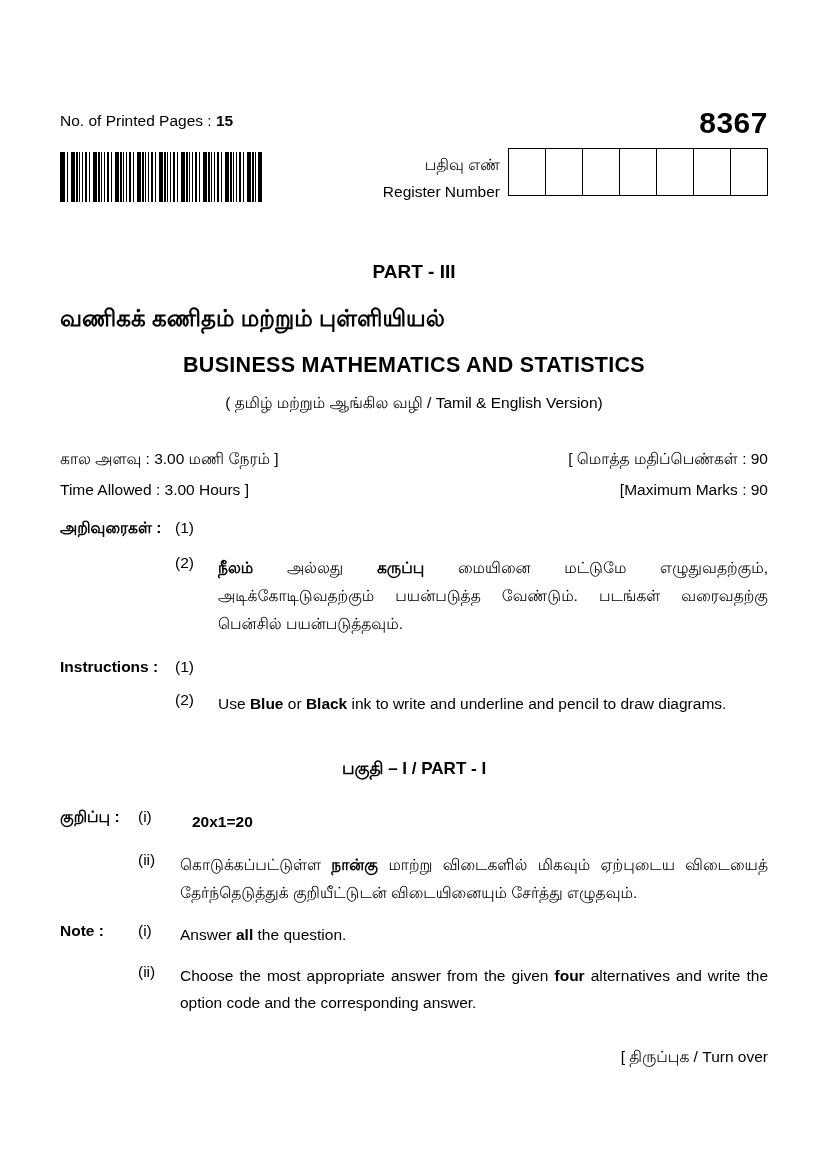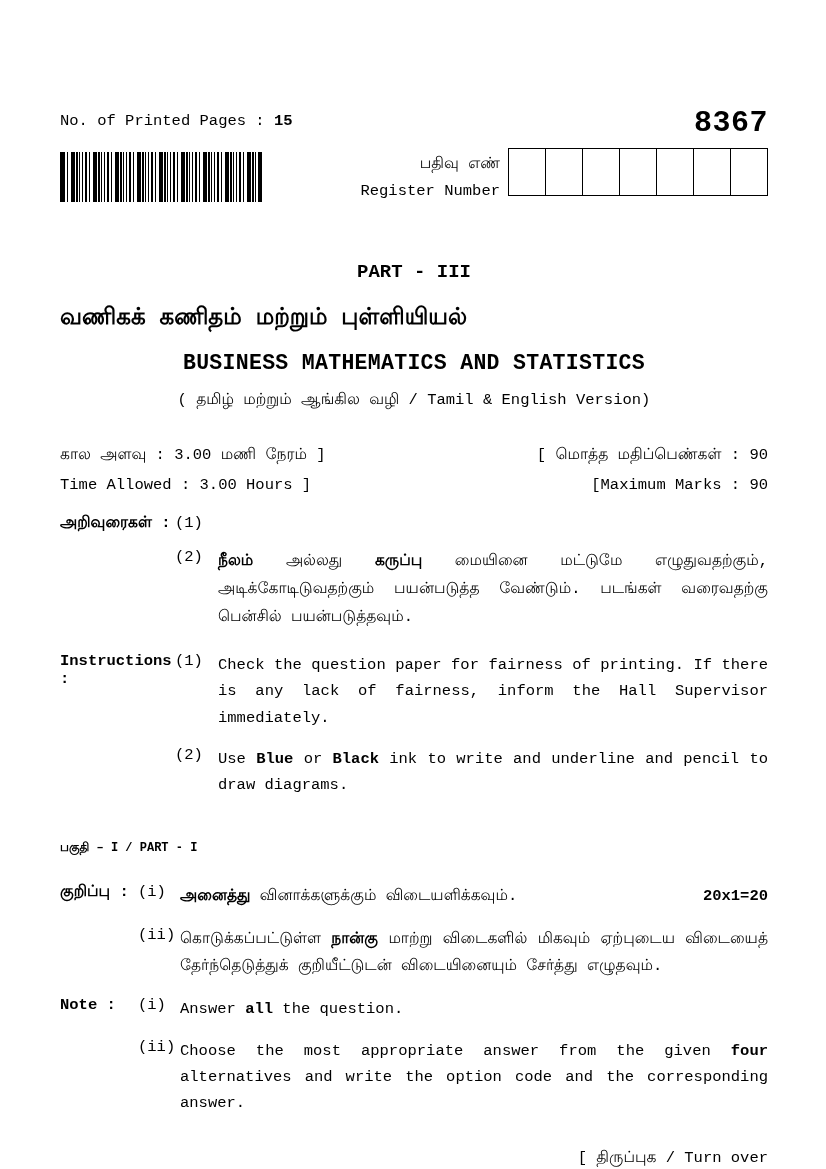--- a/index.html
+++ b/index.html
@@ -1,19 +1,19 @@
 <!DOCTYPE html>
 <html><head>
 <meta charset="utf-8">
 <style>
   html,body { margin:0; padding:0; background:#e8e8e8; }
   .page {
     width:826px; height:1169px; margin:0 auto; background:#ffffff; color:#000;
     box-sizing:border-box; padding:112px 58px 0 60px; position:relative;
-    font-family:Liberation Mono, monospace; font-size:15.5px;
+    font-family:Liberation Sans, sans-serif; font-size:15.5px;
   }
   
   .top-row { display:flex; justify-content:space-between; align-items:flex-start; }
   .printed-pages { font-size:15.5px; }
   .printed-pages b { font-weight:bold; }
   .paper-code { font-size:30px; font-weight:bold; line-height:1; margin-top:-4px; letter-spacing:0.5px; }
   
   .reg-row { display:flex; align-items:flex-start; margin-top:10px; }
   .barcode {
     width:196px; height:50px; margin-top:4px;
@@ -38,21 +38,21 @@
   
   .instr { margin-top:20px; }
   .instr-row { display:grid; grid-template-columns:115px 43px 1fr; margin-bottom:15px; }
   .note-row  { display:grid; grid-template-columns:78px 42px 1fr; margin-bottom:15px; }
   .blk-label { font-weight:bold; }
   .blk-num { }
   .blk-text { text-align:justify; line-height:1.8; }
   .blk-text-en { text-align:justify; line-height:1.7; }
   .with-marks { display:flex; justify-content:space-between; align-items:baseline; }
   .marks { font-weight:bold; white-space:nowrap; margin-left:12px; }
-  .section-heading { font-weight:bold; font-size:12px; margin-top:42px; margin-bottom:28px; }
+  .section-heading { text-align:center; font-weight:bold; font-size:17px; margin-top:42px; margin-bottom:28px; }
   .footer { text-align:right; margin-top:32px; font-size:15.5px; }
 </style>
 </head>
 <body>
 
 <div class="page">
 
   <div class="top-row">
     <div class="printed-pages">
       <span>No. of Printed Pages : </span><b>15</b>
@@ -102,37 +102,35 @@
       <div class="blk-label"></div>
       <div class="blk-num">(2)</div>
       <div class="blk-text"><span style="font-weight: bold;">நீலம்</span><span> அல்லது </span><span style="font-weight: bold;">கருப்பு</span><span> மையினை மட்டுமே எழுதுவதற்கும், அடிக்கோடிடுவதற்கும் பயன்படுத்த வேண்டும். படங்கள் வரைவதற்கு பென்சில் பயன்படுத்தவும்.</span></div>
     </div>
   </div>
 
   <div class="instr">
     <div class="instr-row">
       <div class="blk-label">Instructions :</div>
       <div class="blk-num">(1)</div>
-      <div class="blk-text-en"><span>Check the question paper for fairness of printing.  If there is any lack of fairness, inform the Hall Supervisor immediately.</span></div>
     </div>
     <div class="instr-row">
       <div class="blk-label"></div>
       <div class="blk-num">(2)</div>
       <div class="blk-text-en"><span>Use </span><span style="font-weight: bold;">Blue</span><span> or </span><span style="font-weight: bold;">Black</span><span> ink to write and underline and pencil to draw diagrams.</span></div>
     </div>
   </div>
 
   <div class="section-heading">பகுதி  – I / PART - I</div>
 
   <div>
     <div class="note-row">
       <div class="blk-label">குறிப்பு :</div>
       <div class="blk-num">(i)</div>
       <div class="blk-text with-marks">
-        <span><span style="font-weight: bold;">அனைத்து</span><span> வினாக்களுக்கும் விடையளிக்கவும்.</span></span>
         <span class="marks">20x1=20</span>
       </div>
     </div>
     <div class="note-row">
       <div class="blk-label"></div>
       <div class="blk-num">(ii)</div>
       <div class="blk-text"><span>கொடுக்கப்பட்டுள்ள </span><span style="font-weight: bold;">நான்கு</span><span> மாற்று விடைகளில் மிகவும் ஏற்புடைய விடையைத் தேர்ந்தெடுத்துக் குறியீட்டுடன் விடையினையும் சேர்த்து எழுதவும்.</span></div>
     </div>
   </div>
 

